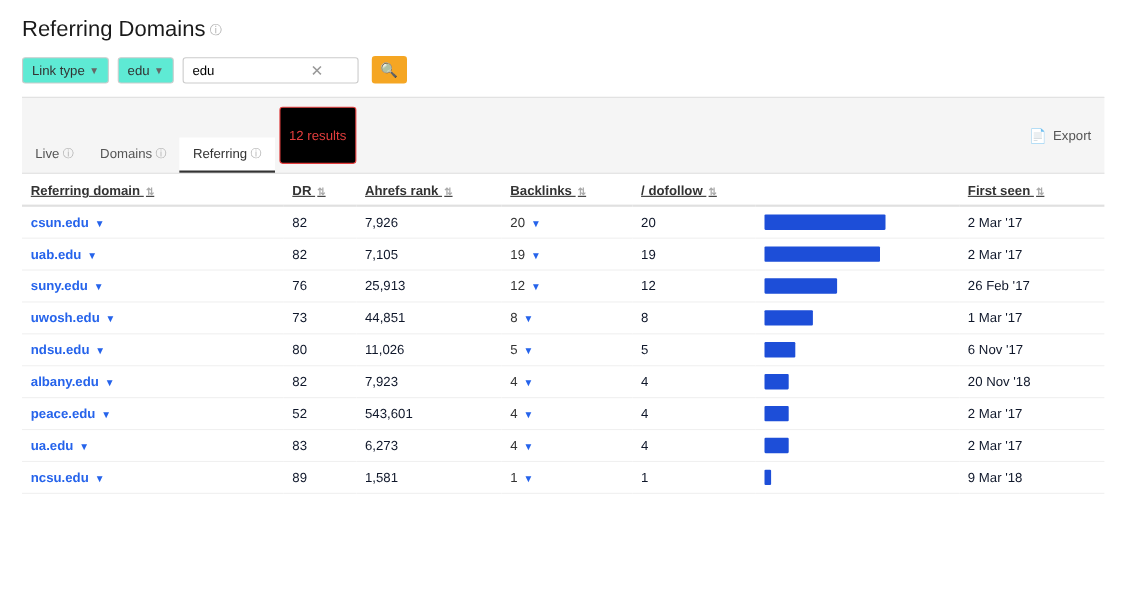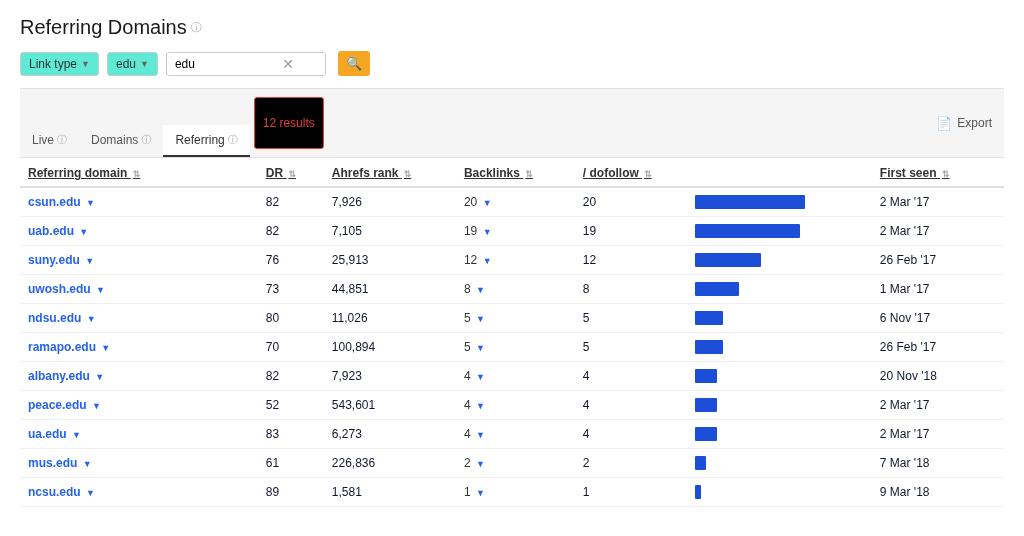--- a/index.html
+++ b/index.html
@@ -201,39 +201,20 @@
     <td class="number-cell">5</td>
     <td>
       <div class="bar-container">
         <div class="bar" style="width:28px;"></div>
       </div>
     </td>
     <td class="number-cell">6 Nov '17</td>
   </tr>
         <tr>
     <td>
-      <a href="#" class="domain-link">ramapo.edu</a>
-      <span class="caret-down">▼</span>
-    </td>
-    <td class="number-cell">70</td>
-    <td class="number-cell">100,894</td>
-    <td>
-      <span class="backlinks-num">5</span>
-      <span class="caret-down">▼</span>
-    </td>
-    <td class="number-cell">5</td>
-    <td>
-      <div class="bar-container">
-        <div class="bar" style="width:28px;"></div>
-      </div>
-    </td>
-    <td class="number-cell">26 Feb '17</td>
-  </tr>
-        <tr>
-    <td>
       <a href="#" class="domain-link">albany.edu</a>
       <span class="caret-down">▼</span>
     </td>
     <td class="number-cell">82</td>
     <td class="number-cell">7,923</td>
     <td>
       <span class="backlinks-num">4</span>
       <span class="caret-down">▼</span>
     </td>
     <td class="number-cell">4</td>
@@ -274,39 +255,20 @@
       <span class="backlinks-num">4</span>
       <span class="caret-down">▼</span>
     </td>
     <td class="number-cell">4</td>
     <td>
       <div class="bar-container">
         <div class="bar" style="width:22px;"></div>
       </div>
     </td>
     <td class="number-cell">2 Mar '17</td>
-  </tr>
-        <tr>
-    <td>
-      <a href="#" class="domain-link">mus.edu</a>
-      <span class="caret-down">▼</span>
-    </td>
-    <td class="number-cell">61</td>
-    <td class="number-cell">226,836</td>
-    <td>
-      <span class="backlinks-num">2</span>
-      <span class="caret-down">▼</span>
-    </td>
-    <td class="number-cell">2</td>
-    <td>
-      <div class="bar-container">
-        <div class="bar" style="width:11px;"></div>
-      </div>
-    </td>
-    <td class="number-cell">7 Mar '18</td>
   </tr>
         <tr>
     <td>
       <a href="#" class="domain-link">ncsu.edu</a>
       <span class="caret-down">▼</span>
     </td>
     <td class="number-cell">89</td>
     <td class="number-cell">1,581</td>
     <td>
       <span class="backlinks-num">1</span>

